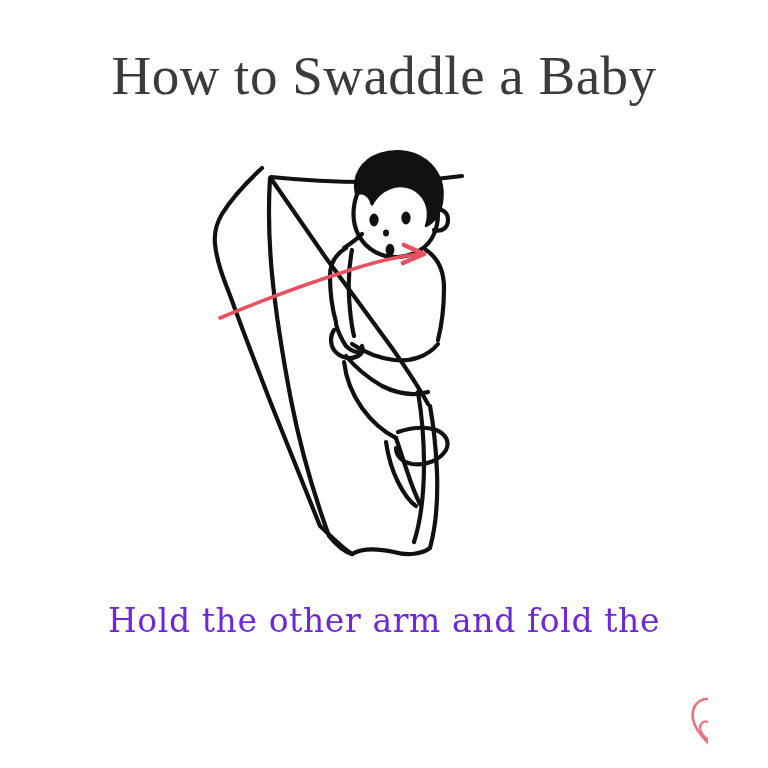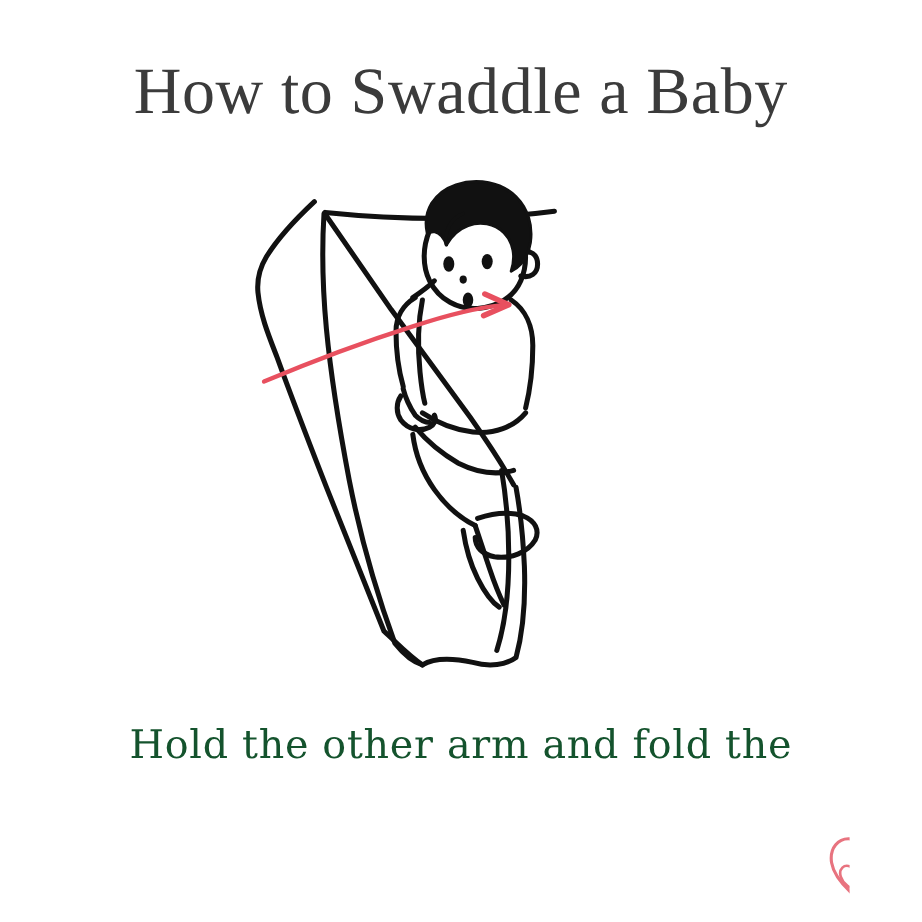--- a/index.html
+++ b/index.html
@@ -40,21 +40,21 @@
   #caption {
     position: absolute;
     left: 0;
     top: 596px;
     width: 768px;
     text-align: center;
     font-family: "DejaVu Serif", serif;
     font-size: 33px;
     line-height: 49px;
     letter-spacing: 0.6px;
-    color: #14532d;
+    color: #6d28d9;
   }
   #caption .cap-line {
     display: block;
   }
   #logo {
     position: absolute;
     left: 688px;
     top: 694px;
     width: 68px;
     height: 66px;

